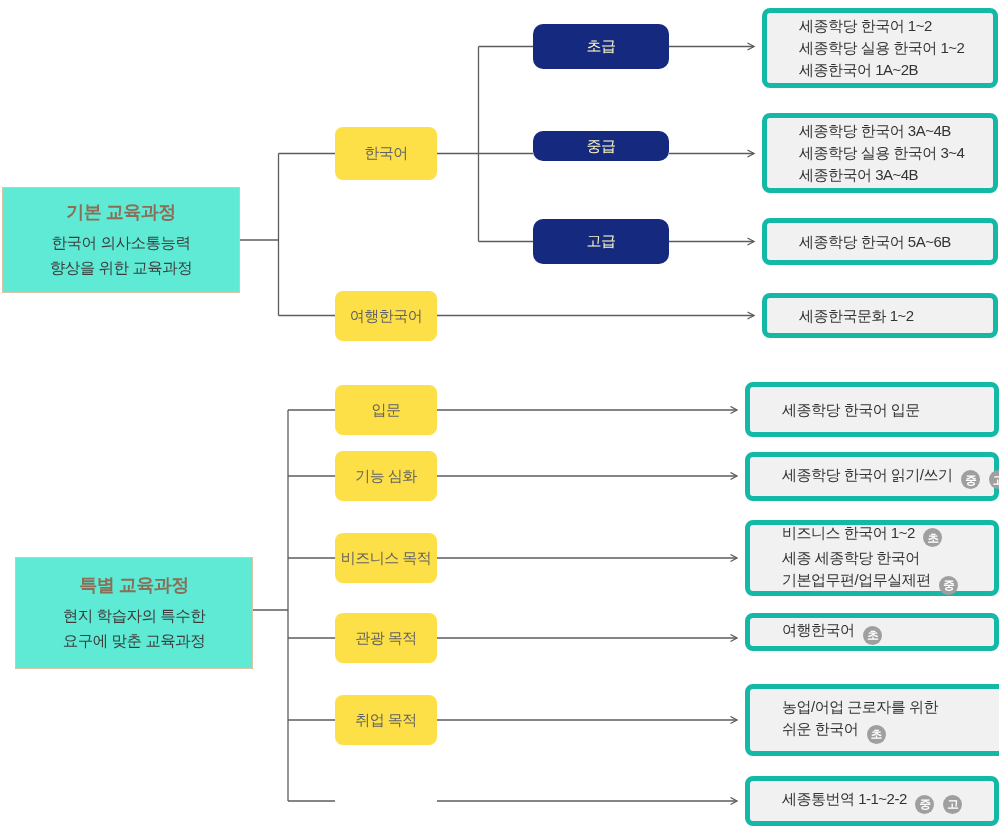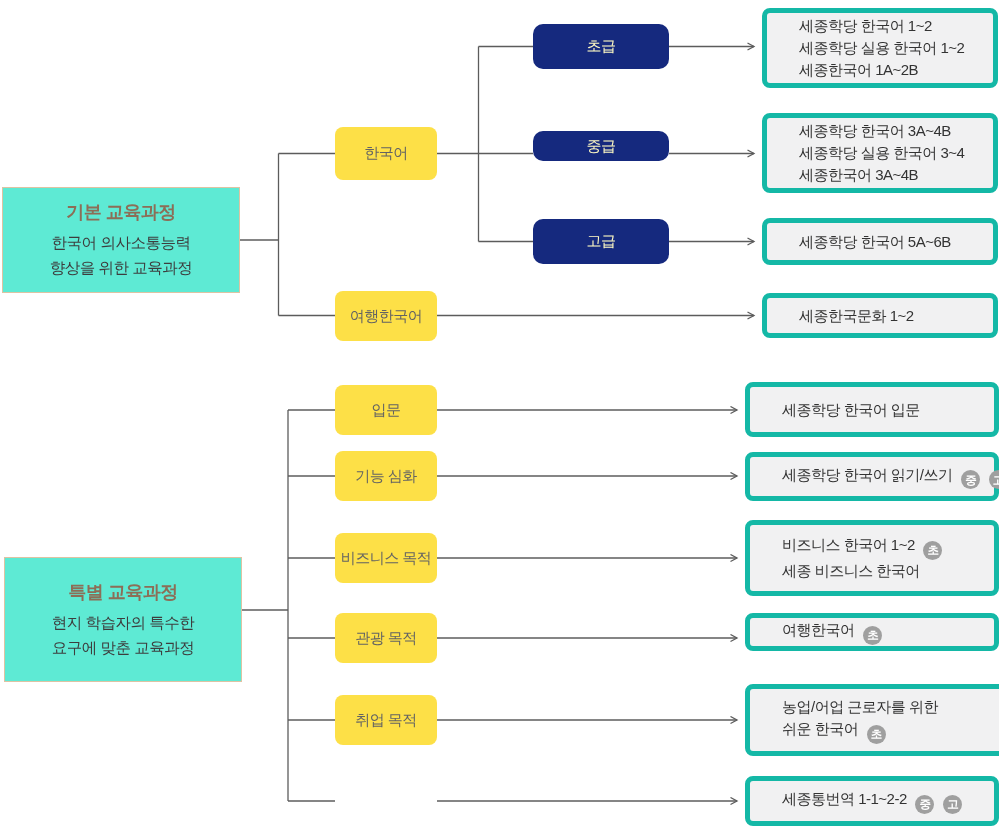--- a/index.html
+++ b/index.html
@@ -109,21 +109,21 @@
     <div class="oline">세종학당 실용 한국어 3~4</div>
     <div class="oline">세종한국어 3A~4B</div>
   </div>
   <div class="obox" style="left:762px;top:218px;width:236px;height:47px">
     <div class="oline">세종학당 한국어 5A~6B</div>
   </div>
   <div class="obox" style="left:762px;top:293px;width:236px;height:45px">
     <div class="oline">세종한국문화 1~2</div>
   </div>
 
-  <div class="rootbox" style="left:4px;top:557px;width:238px;height:125px">
+  <div class="rootbox" style="left:15px;top:557px;width:238px;height:112px">
     <div class="rtitle">특별 교육과정</div>
     <div class="rdesc">
       <div>현지 학습자의 특수한</div>
       <div>요구에 맞춘 교육과정</div>
     </div>
   </div>
 
   <div class="node" style="left:335px;top:385px;width:102px;height:50px">입문</div>
   <div class="node" style="left:335px;top:451px;width:102px;height:50px">기능 심화</div>
   <div class="node" style="left:335px;top:533px;width:102px;height:50px">비즈니스 목적</div>
@@ -143,21 +143,25 @@
       <span class="badge">고</span>
     </div>
   </div>
 
   <div class="obox" style="left:745px;top:520px;width:254px;height:76px">
     <div class="oline">
       <span>비즈니스 한국어 1~2</span>
       <span class="badge">초</span>
     </div>
     <div class="oline">
-      <span>세종 비즈니스 한국어</span>
+      <span>세종 세종학당 한국어</span>
+    </div>
+    <div class="oline">
+      <span>기본업무편/업무실제편</span>
+      <span class="badge">중</span>
     </div>
   </div>
 
   <div class="obox" style="left:745px;top:613px;width:254px;height:38px">
     <div class="oline">
       <span>여행한국어</span>
       <span class="badge">초</span>
     </div>
   </div>
 

